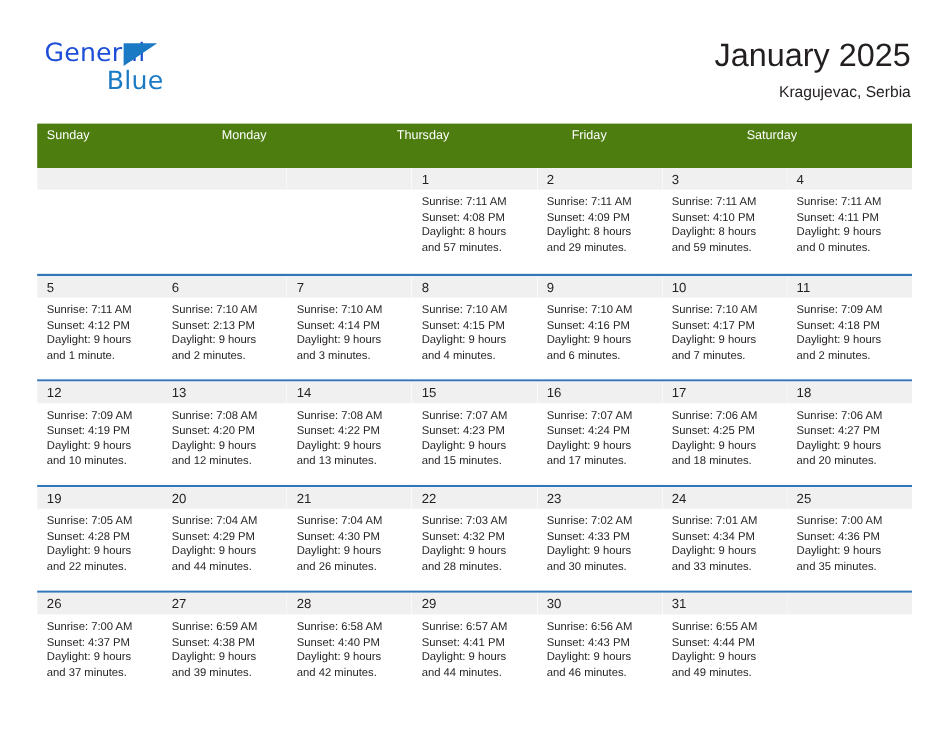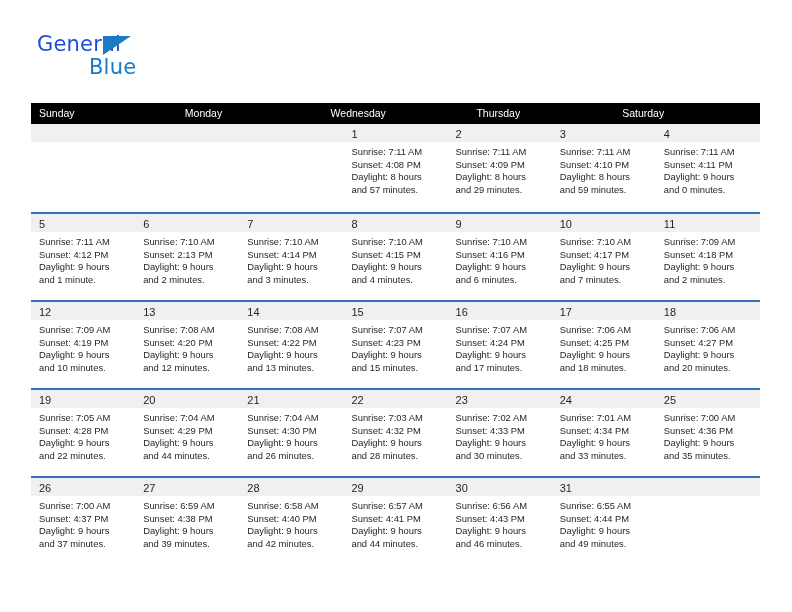--- a/index.html
+++ b/index.html
@@ -89,22 +89,22 @@
 
   
   .calendar {
     position: absolute;
     left: 31px;
     top: 103px;
     width: 729px;
   }
   .weekday-row {
     display: flex;
-    background: #000000;
-    height: 21px;
+    background: #4d7c0f;
+    height: 37px;
   }
   .weekday {
     flex: 1 1 0;
     color: #ffffff;
     font-size: 10.5px;
     line-height: 21px;
     padding-left: 8px;
     box-sizing: border-box;
     white-space: nowrap;
     overflow: hidden;
@@ -155,29 +155,33 @@
 <div class="page">
 
   <div class="top-bar">
 
     <div class="logo">
       <span class="logo-general">General</span>
       <span class="logo-triangle"></span>
       <span class="logo-blue">Blue</span>
     </div>
 
+    <div class="title-block">
+      <div class="cal-title">January 2025</div>
+      <div class="cal-subtitle">Kragujevac, Serbia</div>
+    </div>
 
   </div>
 
   <div class="calendar">
     <div class="weekday-row" id="weekday-row">
         <div class="weekday">Sunday</div>
         <div class="weekday">Monday</div>
-        <div class="weekday">Wednesday</div>
         <div class="weekday">Thursday</div>
+        <div class="weekday">Friday</div>
         <div class="weekday">Saturday</div>
       </div>
     <div id="weeks-container">
         <div class="week-row first">
           <div class="day-cell empty">
             <div class="day-number-band"><span class="day-number"></span></div>
           </div>
           <div class="day-cell empty">
             <div class="day-number-band"><span class="day-number"></span></div>
           </div>

